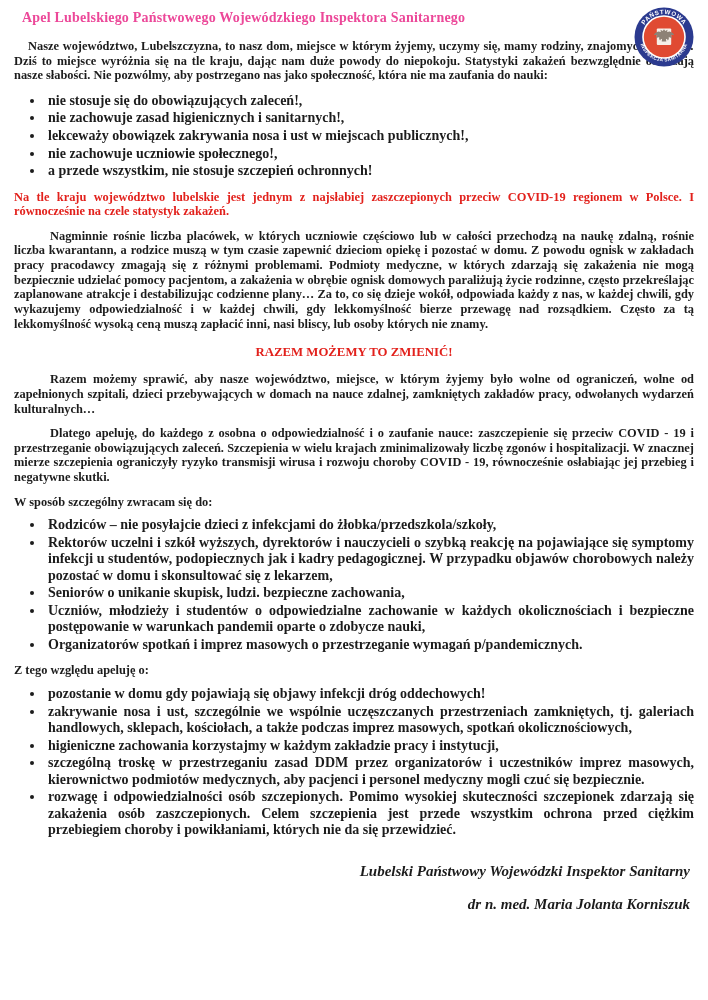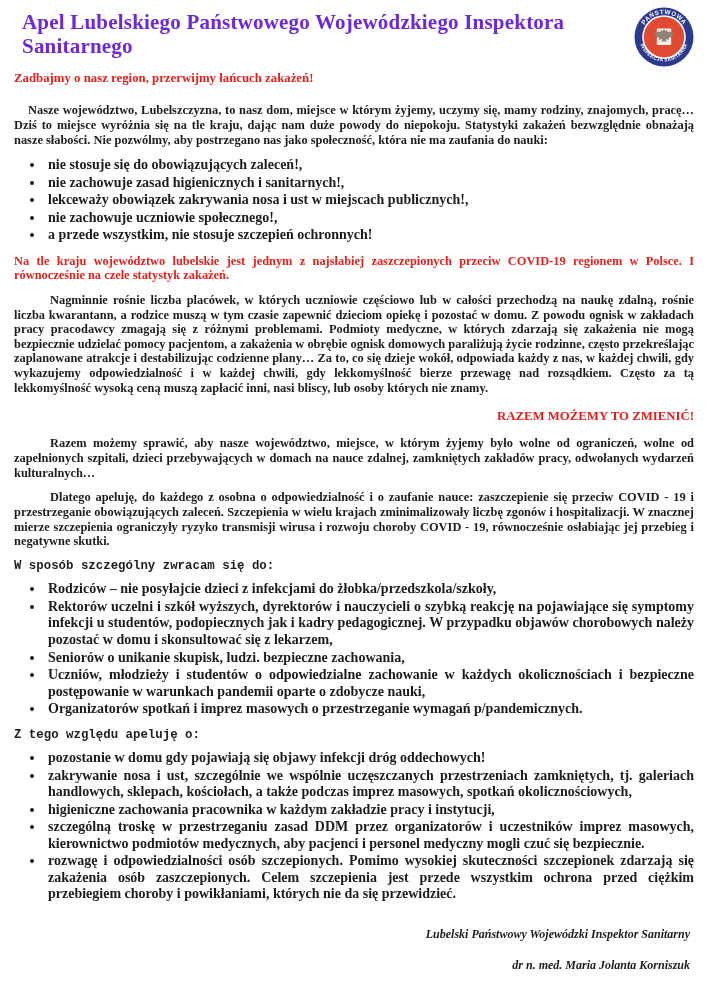--- a/index.html
+++ b/index.html
@@ -10,23 +10,23 @@
     margin: 0 auto;
     background: #ffffff;
     box-sizing: border-box;
     padding: 7px 14px 0 14px;
     overflow: hidden;
     font-family: "Liberation Serif", "DejaVu Serif", serif;
     font-weight: bold;
     color: #1c1c1c;
   }
   .doc-title {
-    font-size: 21px;
+    font-size: 14px;
     line-height: 1.15;
-    color: #6d28d9;
+    color: #ec4899;
     margin: 3px 66px 13px 8px;
     letter-spacing: 0.2px;
   }
   .doc-subtitle {
     font-size: 12.8px;
     color: #e2211c;
     margin: 0 0 17px 0;
   }
   .badge {
     position: absolute;
@@ -41,40 +41,40 @@
     text-align: justify;
     margin: 0 0 10px 0;
   }
   .indent-sm { text-indent: 14px; }
   .indent-lg { text-indent: 36px; }
   .red-text { color: #e2211c; }
   .red-heading {
     font-size: 12.8px;
     color: #e2211c;
     margin: 14px 0 12px 0;
-    text-align: right;
+    text-align: center;
   }
   ul.bullets {
     margin: 0 0 10px 0;
     padding: 0 0 0 31px;
     list-style: disc outside;
   }
   ul.bullets li {
     font-size: 14px;
     line-height: 1.18;
     text-align: justify;
     padding-left: 3px;
     margin: 0 0 1px 0;
   }
-  .intro-line { text-align: left; margin-bottom: 8px; font-family: Liberation Mono, monospace; }
+  .intro-line { text-align: left; margin-bottom: 8px; }
   .signature {
     margin-top: 24px;
     text-align: right;
     font-style: italic;
-    font-size: 12px;
+    font-size: 15px;
     padding-right: 4px;
   }
   .signature .sig-line1 { margin: 0 0 16px 0; }
   .signature .sig-line2 { margin: 0; }
 </style>
 </head>
 <body>
 
 <div class="page">
 
@@ -93,21 +93,20 @@
       <text font-size="4.6" fill="#ffffff" font-family="Liberation Sans, sans-serif" font-weight="bold" letter-spacing="0.4">
         <textPath href="#arcBot" startOffset="50%" text-anchor="middle">INSPEKCJA SANITARNA</textPath>
       </text>
       <rect x="22.8" y="21.5" width="14.4" height="16.5" rx="1" fill="#f6efe8"></rect>
       <path fill="#8d8276" d="M30 22.2 l1.3 1.8 2.2-1.2 -0.4 2.1 2.6-0.4 c2.4 .7 4 2.1 4.4 3.7 -1.2-.4-2.4-.4-3.3 0 .8 .8 1.2 2 .8 3.2 -.8-.8-2-1.2-2.9-1 .4 1 0 2.2-.8 3 -.4-.8-1.2-1.6-2-1.6 l.4 2.8 h-4.6 l.4-2.8 c-.8 0-1.6 .8-2 1.6 -.8-.8-1.2-2-.8-3 -.9-.2-2.1 .2-2.9 1 -.4-1.2 0-2.4 .8-3.2 -.9-.4-2.1-.4-3.3 0 .4-1.6 2-3 4.4-3.7 l2.6 .4 -0.4-2.1 2.2 1.2 z"></path>
     </svg>
   </div>
 
   <h1 class="doc-title">Apel Lubelskiego Państwowego Wojewódzkiego Inspektora Sanitarnego</h1>
 
-  <div class="doc-subtitle">Zadbajmy o nasz region, przerwijmy łańcuch zakażeń!</div>
 
   <p class="indent-sm">Nasze województwo, Lubelszczyzna, to nasz dom, miejsce w którym żyjemy, uczymy się, mamy rodziny, znajomych, pracę… Dziś to miejsce wyróżnia się na tle kraju, dając nam duże powody do niepokoju. Statystyki zakażeń bezwzględnie obnażają nasze słabości. Nie pozwólmy, aby postrzegano nas jako społeczność, która nie ma zaufania do nauki:</p>
 
   <ul class="bullets">
       <li>nie stosuje się do obowiązujących zaleceń!,</li>
       <li>nie zachowuje zasad higienicznych i sanitarnych!,</li>
       <li>lekceważy obowiązek zakrywania nosa i ust w miejscach publicznych!,</li>
       <li>nie zachowuje uczniowie społecznego!,</li>
       <li>a przede wszystkim, nie stosuje szczepień ochronnych!</li>
     </ul>
@@ -130,21 +129,21 @@
       <li>Seniorów o unikanie skupisk, ludzi. bezpieczne zachowania,</li>
       <li>Uczniów, młodzieży i studentów o odpowiedzialne zachowanie w każdych okolicznościach i bezpieczne postępowanie w warunkach pandemii oparte o zdobycze nauki,</li>
       <li>Organizatorów spotkań i imprez masowych o przestrzeganie wymagań p/pandemicznych.</li>
     </ul>
 
   <p class="intro-line">Z tego względu apeluję o:</p>
 
   <ul class="bullets">
       <li>pozostanie w domu gdy pojawiają się objawy infekcji dróg oddechowych!</li>
       <li>zakrywanie nosa i ust, szczególnie we wspólnie uczęszczanych przestrzeniach zamkniętych, tj. galeriach handlowych, sklepach, kościołach, a także podczas imprez masowych, spotkań okolicznościowych,</li>
-      <li>higieniczne zachowania pracownika w każdym zakładzie pracy i instytucji,</li>
+      <li>higieniczne zachowania korzystajmy w każdym zakładzie pracy i instytucji,</li>
       <li>szczególną troskę w przestrzeganiu zasad DDM przez organizatorów i uczestników imprez masowych, kierownictwo podmiotów medycznych, aby pacjenci i personel medyczny mogli czuć się bezpiecznie.</li>
       <li>rozwagę i odpowiedzialności osób szczepionych. Pomimo wysokiej skuteczności szczepionek zdarzają się zakażenia osób zaszczepionych. Celem szczepienia jest przede wszystkim ochrona przed ciężkim przebiegiem choroby i powikłaniami, których nie da się przewidzieć.</li>
     </ul>
 
 
 
   <div class="signature">
     <div class="sig-line1">Lubelski Państwowy Wojewódzki Inspektor Sanitarny</div>
     <div class="sig-line2">dr n. med. Maria Jolanta Korniszuk</div>
   </div>

